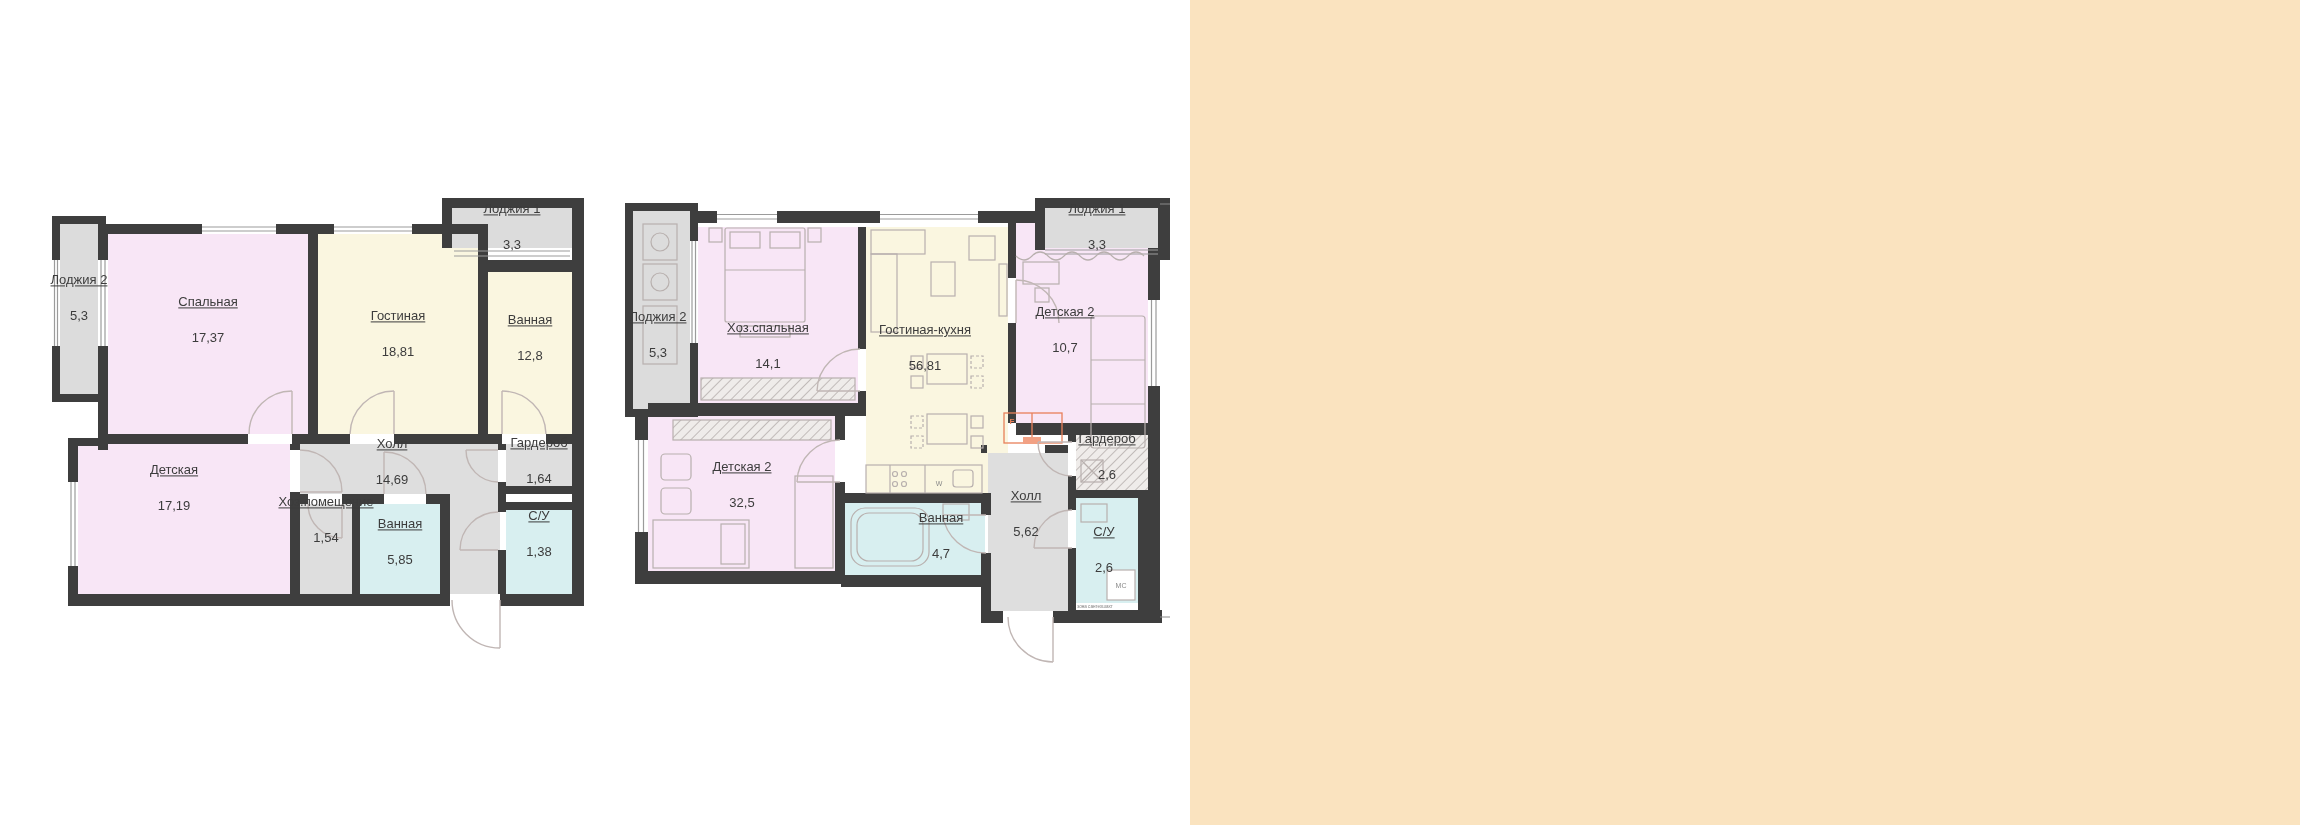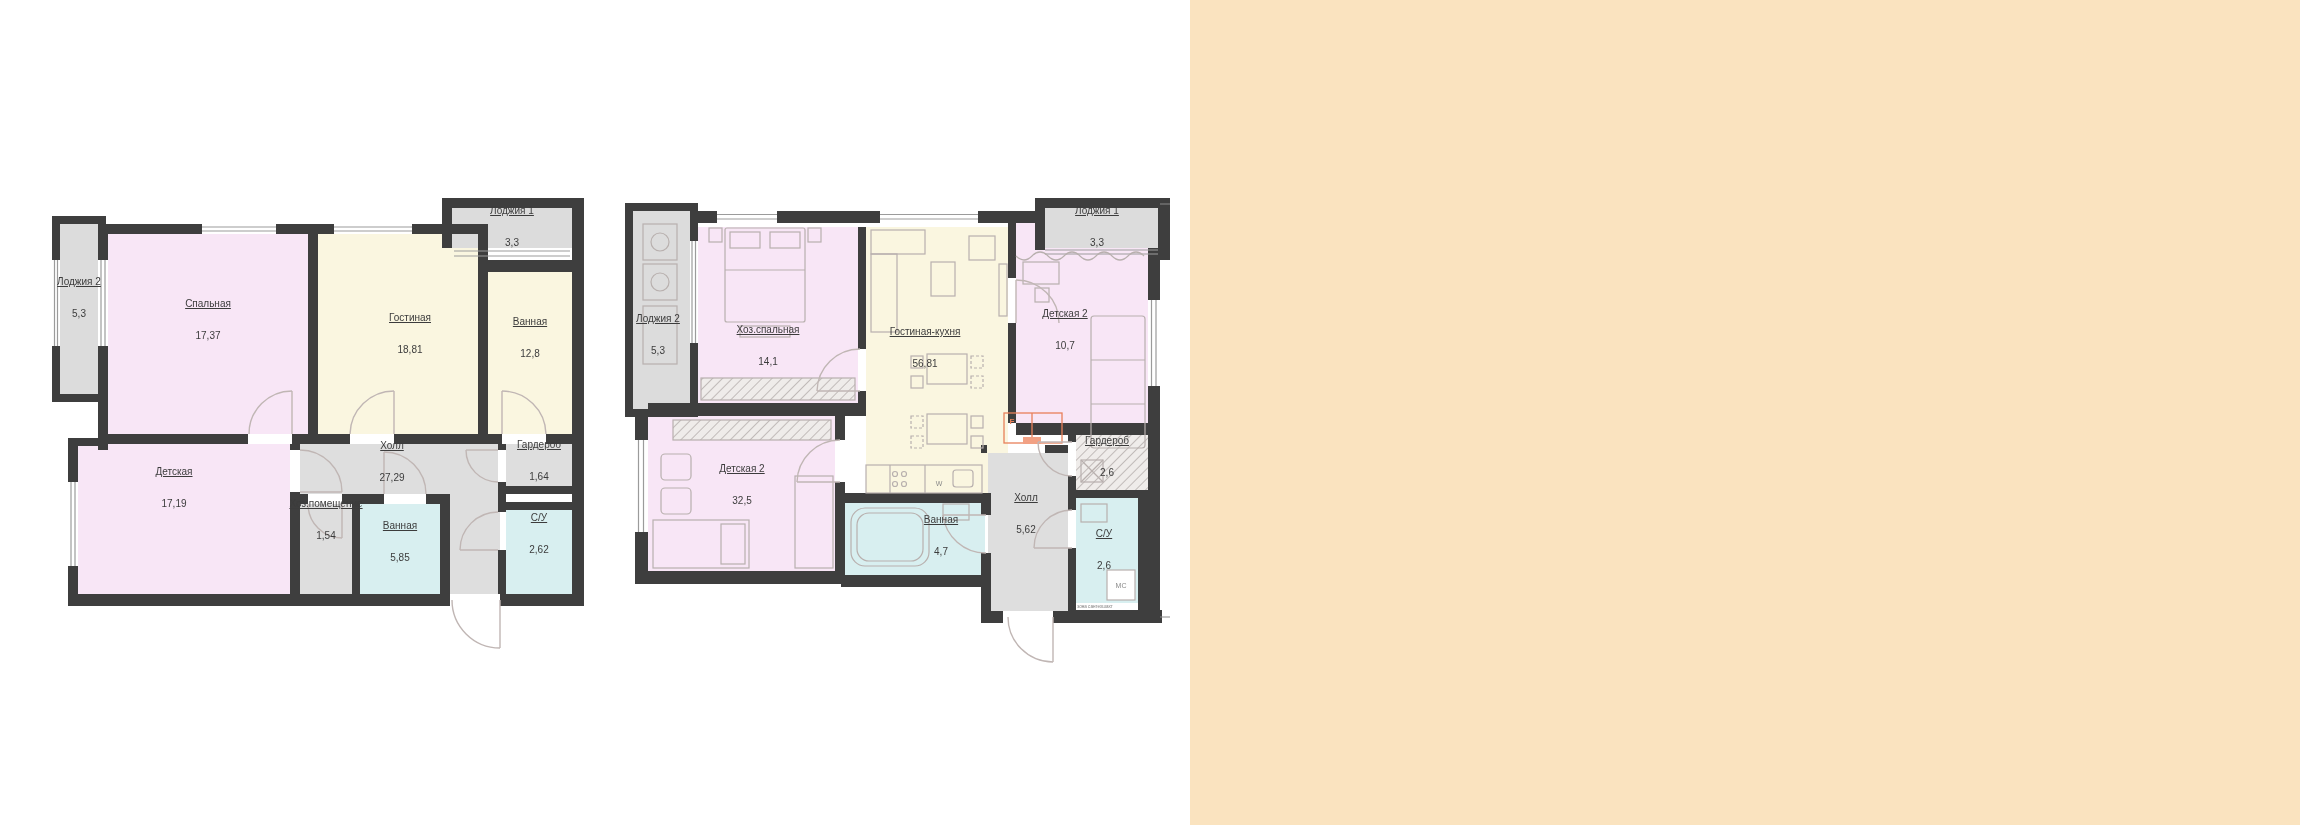--- a/index.html
+++ b/index.html
@@ -4,21 +4,21 @@
 <style>
   html,body{margin:0;padding:0;}
   .canvas{position:relative;width:2300px;height:825px;background:#ffffff;overflow:hidden;
           font-family:"Liberation Sans",sans-serif;}
   .side-panel{position:absolute;left:1190px;top:0;width:1110px;height:825px;background:#fae3bf;}
   .plan{position:absolute;width:545px;height:465px;}
   .plan-left{left:52px;top:198px;}
   .plan-right{left:625px;top:198px;}
   .plan svg{position:absolute;left:0;top:0;}
   .room-label{position:absolute;transform:translate(-50%,-50%);text-align:center;
-              font-size:10px;line-height:1.2;color:#3c3c3c;white-space:nowrap;z-index:5;}
+              font-size:13px;line-height:1.2;color:#3c3c3c;white-space:nowrap;z-index:5;}
   .room-label .rn{text-decoration:underline;}
   .room-label .ra{text-decoration:none;margin-top:20px;}
 </style>
 </head>
 <body>
 
 <div class="canvas">
 
   <div class="plan plan-left">
     <svg width="545" height="465" viewBox="0 0 545 465">
@@ -118,55 +118,55 @@
     </svg>
 
     <div class="room-label" style="left:27px;top:100px">
         <div class="rn">Лоджия 2</div>
         <div class="ra">5,3</div>
       </div>
     <div class="room-label" style="left:156px;top:122px">
         <div class="rn">Спальная</div>
         <div class="ra">17,37</div>
       </div>
-    <div class="room-label" style="left:358px;top:136px">
+    <div class="room-label" style="left:346px;top:136px">
         <div class="rn">Гостиная</div>
         <div class="ra">18,81</div>
       </div>
     <div class="room-label" style="left:478px;top:140px">
         <div class="rn">Ванная</div>
         <div class="ra">12,8</div>
       </div>
     <div class="room-label" style="left:460px;top:29px">
         <div class="rn">Лоджия 1</div>
         <div class="ra">3,3</div>
       </div>
     <div class="room-label" style="left:122px;top:290px">
         <div class="rn">Детская</div>
         <div class="ra">17,19</div>
       </div>
     <div class="room-label" style="left:340px;top:264px">
         <div class="rn">Холл</div>
-        <div class="ra">27,29</div>
+        <div class="ra">14,69</div>
       </div>
     <div class="room-label" style="left:274px;top:322px">
         <div class="rn">Хоз.помещение</div>
         <div class="ra">1,54</div>
       </div>
     <div class="room-label" style="left:348px;top:344px">
         <div class="rn">Ванная</div>
         <div class="ra">5,85</div>
       </div>
     <div class="room-label" style="left:487px;top:263px">
         <div class="rn">Гардероб</div>
         <div class="ra">1,64</div>
       </div>
     <div class="room-label" style="left:487px;top:336px">
         <div class="rn">С/У</div>
-        <div class="ra">2,62</div>
+        <div class="ra">1,38</div>
       </div>
   </div>
 
   <div class="plan plan-right">
     <svg width="545" height="465" viewBox="0 0 545 465">
       <defs>
         <pattern id="lh" width="7" height="7" patternUnits="userSpaceOnUse" patternTransform="rotate(45)">
           <rect width="7" height="7" fill="#efecea"></rect>
           <line x1="0" y1="0" x2="0" y2="7" stroke="#a9a19f" stroke-width="1.3"></line>
         </pattern>

